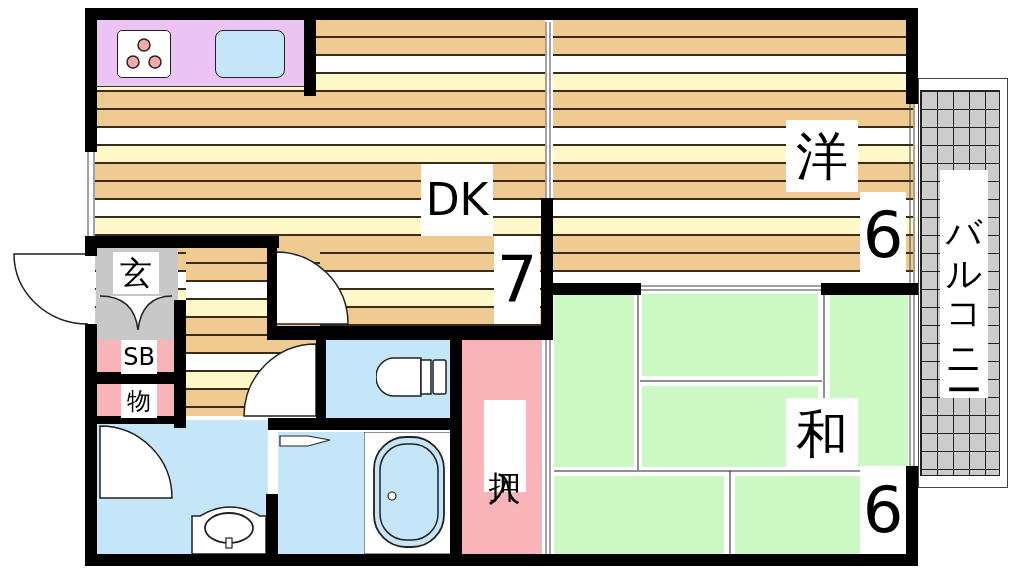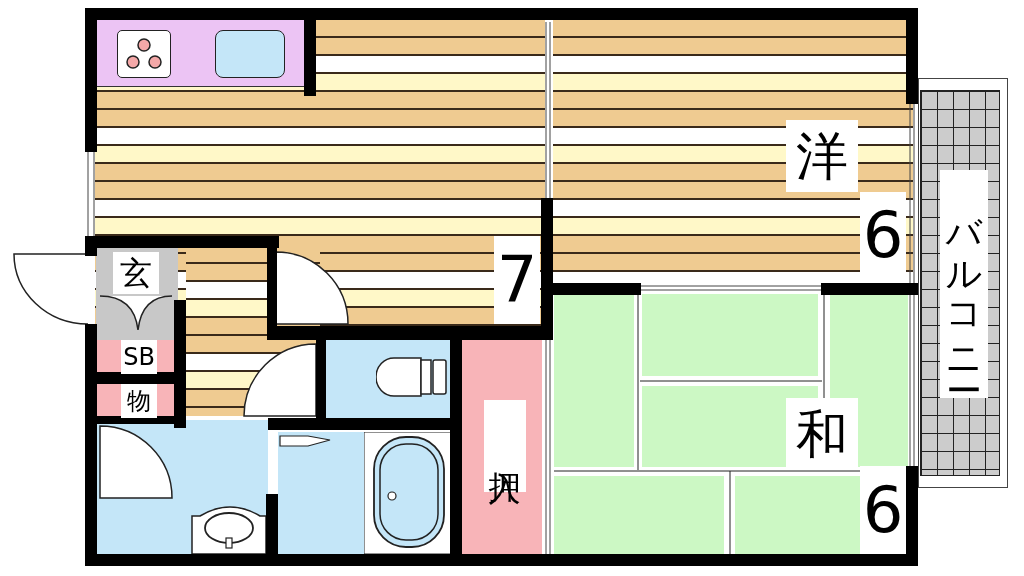--- a/index.html
+++ b/index.html
@@ -124,20 +124,21 @@
   <div class="wall" style="left:541px;top:283px;width:100px;height:12px;"></div>
   <div class="wall" style="left:821px;top:283px;width:97px;height:12px;"></div>
   <div class="wall" style="left:174px;top:300px;width:12px;height:128px;"></div>
   <div class="wall" style="left:88px;top:372px;width:96px;height:12px;"></div>
   <div class="wall" style="left:88px;top:416px;width:96px;height:8px;"></div>
   <div class="wall" style="left:316px;top:336px;width:10px;height:92px;"></div>
   <div class="wall" style="left:268px;top:418px;width:188px;height:12px;"></div>
   <div class="wall" style="left:266px;top:494px;width:12px;height:70px;"></div>
   <div class="wall" style="left:450px;top:336px;width:12px;height:226px;"></div>
 
+  <div class="label" style="left:421px;top:164px;width:72px;height:72px;font-size:44px;">DK</div>
   <div class="label" style="left:494px;top:236px;width:46px;height:88px;font-size:64px;">7</div>
   <div class="label" style="left:786px;top:120px;width:72px;height:72px;font-size:52px;">洋</div>
   <div class="label" style="left:860px;top:192px;width:46px;height:86px;font-size:64px;">6</div>
   <div class="label" style="left:786px;top:398px;width:72px;height:72px;font-size:52px;">和</div>
   <div class="label" style="left:860px;top:466px;width:46px;height:88px;font-size:64px;">6</div>
   <div class="label" style="left:113px;top:252px;width:46px;height:42px;font-size:32px;">玄</div>
   <div class="label" style="left:121px;top:340px;width:36px;height:34px;font-size:24px;">SB</div>
   <div class="label" style="left:121px;top:384px;width:36px;height:34px;font-size:24px;">物</div>
   <div class="label vertical" style="left:484px;top:400px;width:42px;height:92px;font-size:32px;">押入</div>
   <div class="label vertical" style="left:940px;top:170px;width:48px;height:228px;font-size:36px;letter-spacing:4px;">バルコニー</div>

